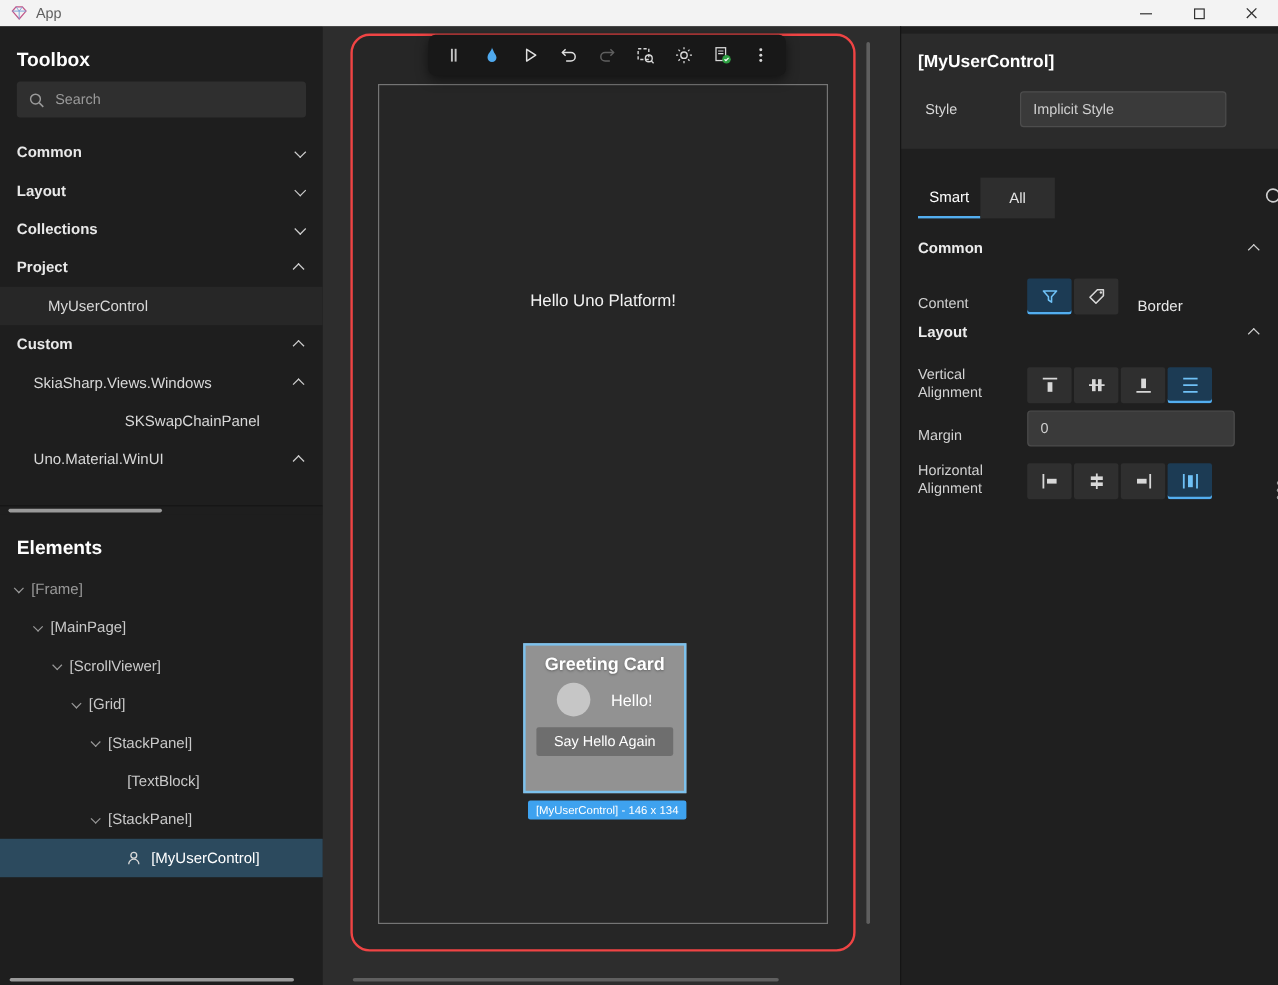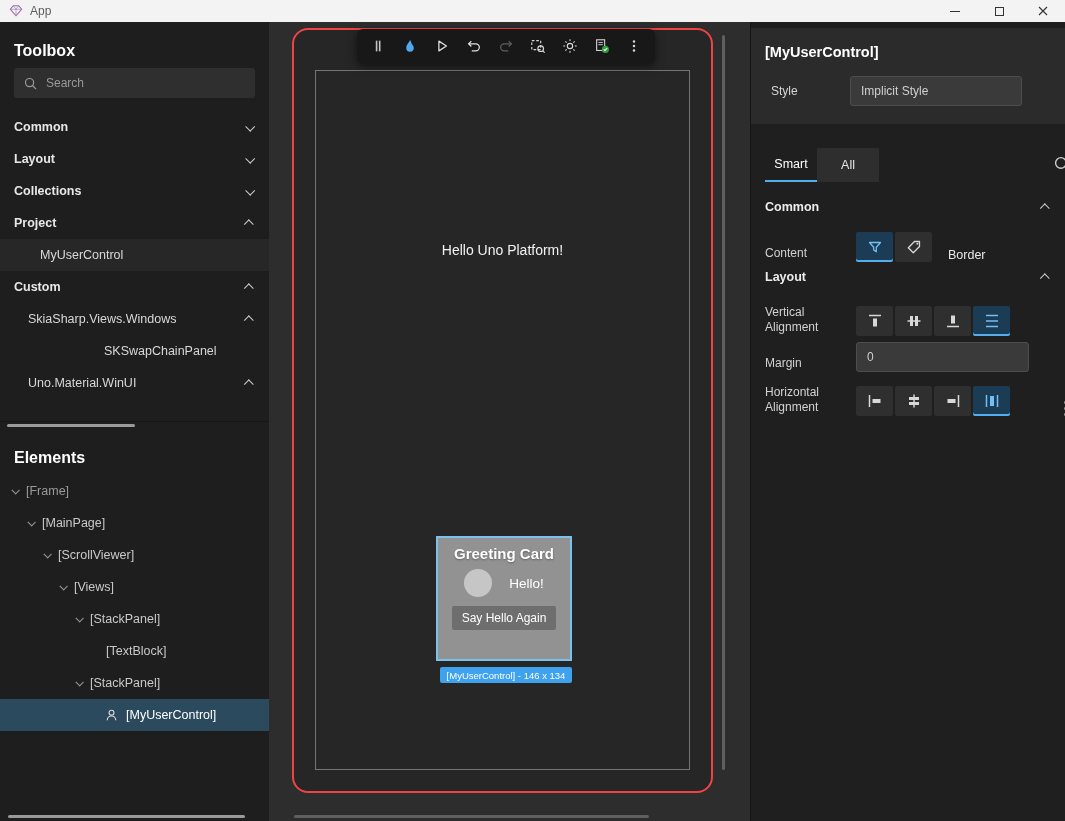--- a/index.html
+++ b/index.html
@@ -54,21 +54,21 @@
 
   .phone { position:absolute; left:23px; top:6px; width:421px; height:765px; border:2px solid #ef4444; border-radius:16px; background:#262626; }
   .phone-outline { position:absolute; left:21px; right:21px; top:40px; bottom:21px; border:1px solid #757575; }
   .hello-text { position:absolute; top:212px; left:0; width:100%; text-align:center; font-size:14px; color:#f2f2f2; }
 
   .selection { position:absolute; left:142px; top:506px; width:136px; height:125px; border:2px solid #7cc1ed; background:#929292; overflow:hidden; }
   .gc-title { margin-top:7px; text-align:center; font-size:15px; font-weight:bold; color:#fff; text-shadow:0 1px 2px rgba(0,0,0,.35); }
   .gc-row { display:flex; align-items:center; justify-content:center; gap:17px; margin-top:7px; }
   .gc-circle { width:28px; height:28px; border-radius:50%; background:#c6c6c6; }
   .gc-row span { color:#fff; font-size:13.5px; }
-  .gc-btn { margin:9px auto 0; width:104px; height:24px; background:#6e6e6e; color:#fff; font-size:12px; display:flex; align-items:center; justify-content:center; border-radius:2px; cursor:default; }
+  .gc-btn { margin:9px auto 0; width:114px; height:24px; background:#6e6e6e; color:#fff; font-size:12px; display:flex; align-items:center; justify-content:center; border-radius:2px; cursor:default; }
 
   .badge-wrap { position:absolute; left:142px; width:140px; top:637px; display:flex; justify-content:center; }
   .badge { background:#3ea2ef; color:#fff; font-size:9.5px; padding:2.5px 7px; border-radius:2px; white-space:nowrap; }
 
   .h-scroll { position:absolute; left:25px; bottom:3px; width:355px; height:3px; background:#5f5f5f; border-radius:2px; }
   .v-scroll { position:absolute; right:25px; top:13px; width:3px; height:735px; background:#5f5f5f; border-radius:2px; }
 
   
   .props { width:315px; flex-shrink:0; background:#1f1f1f; border-left:1px solid #151515; position:relative; overflow:hidden; }
   .props-card { background:#2b2b2b; margin-top:6px; padding:16px 14px 18px; }
@@ -189,21 +189,21 @@
         <div class="el-row" style="padding-left:28px">
           <span class="chev tree down"></span>
           <span class="lbl">[MainPage]</span>
         </div>
         <div class="el-row" style="padding-left:44px">
           <span class="chev tree down"></span>
           <span class="lbl">[ScrollViewer]</span>
         </div>
         <div class="el-row" style="padding-left:60px">
           <span class="chev tree down"></span>
-          <span class="lbl">[Views]</span>
+          <span class="lbl">[Grid]</span>
         </div>
         <div class="el-row" style="padding-left:76px">
           <span class="chev tree down"></span>
           <span class="lbl">[StackPanel]</span>
         </div>
         <div class="el-row" style="padding-left:106px">
           <span class="lbl">[TextBlock]</span>
         </div>
         <div class="el-row" style="padding-left:76px">
           <span class="chev tree down"></span>

